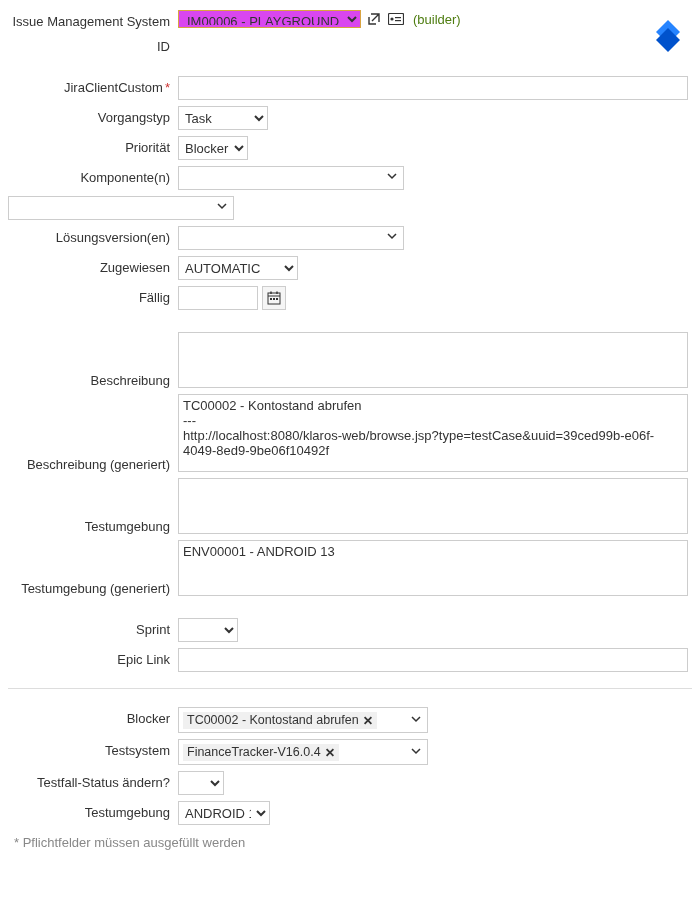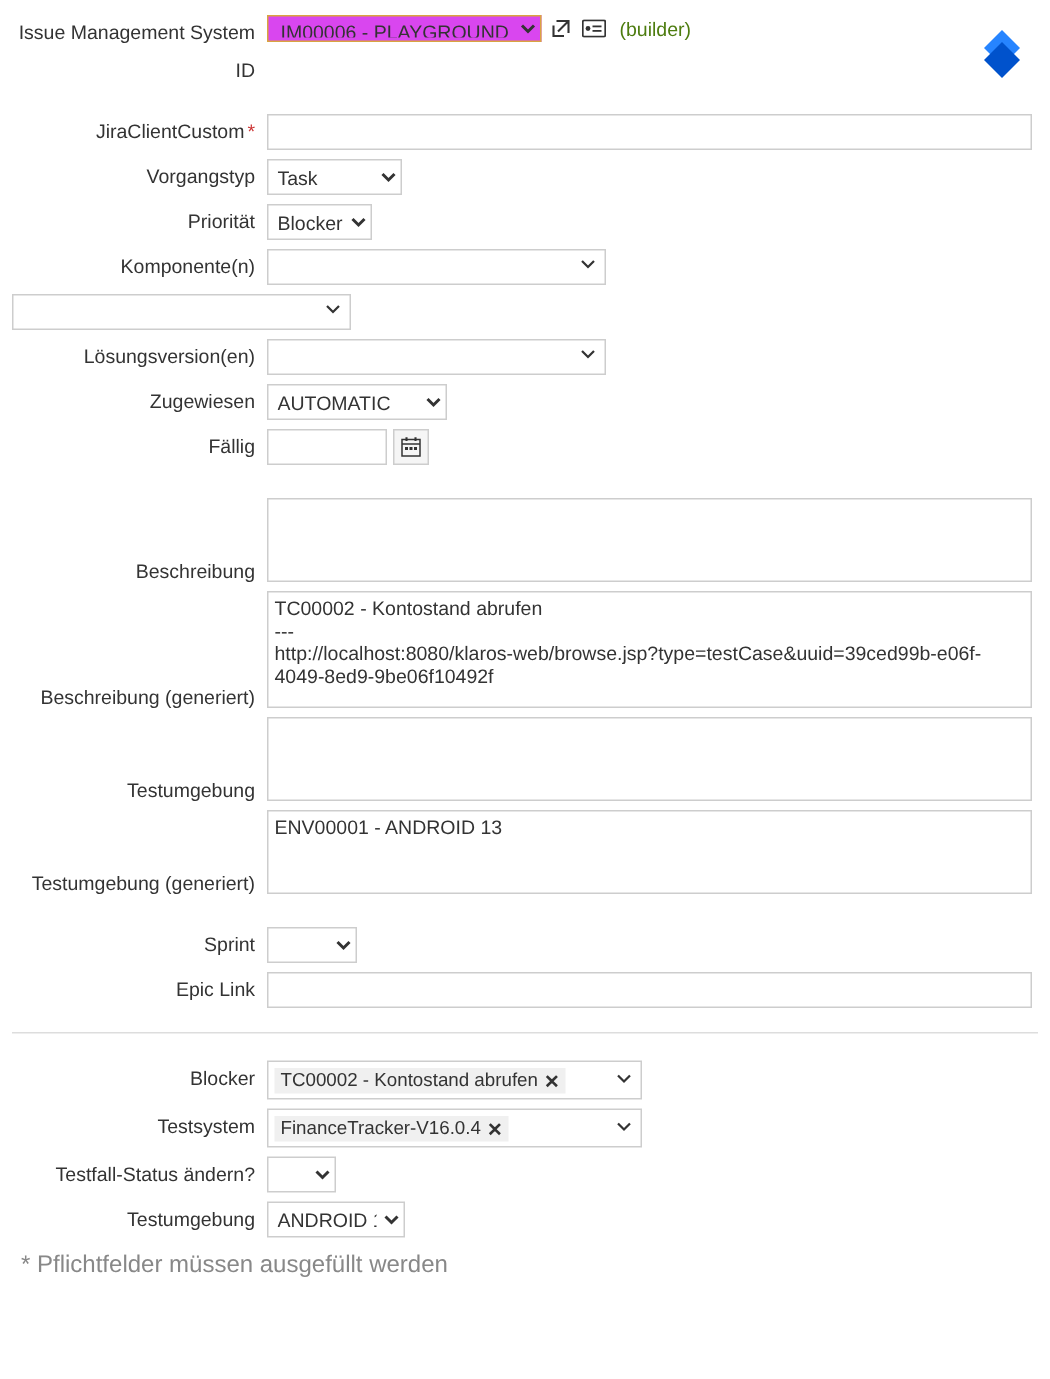--- a/index.html
+++ b/index.html
@@ -133,21 +133,21 @@
     font-size: 12.5px;
   }
   .tag .x { font-weight: bold; cursor: pointer; }
   .sel-tagged .chev {
     position: absolute; right: 6px; top: 6px;
     pointer-events: none;
   }
   .sel-env2 { width: 92px; }
   .sel-tiny { width: 46px; }
   .footer-note {
-    font-size: 16px;
+    font-size: 13px;
     color: #888;
     margin: 10px 0 60px 6px;
   }
   .spacer-lg { height: 16px; }
   svg { display: block; }
 </style>
 </head>
 <body>
 
 <div class="page">

